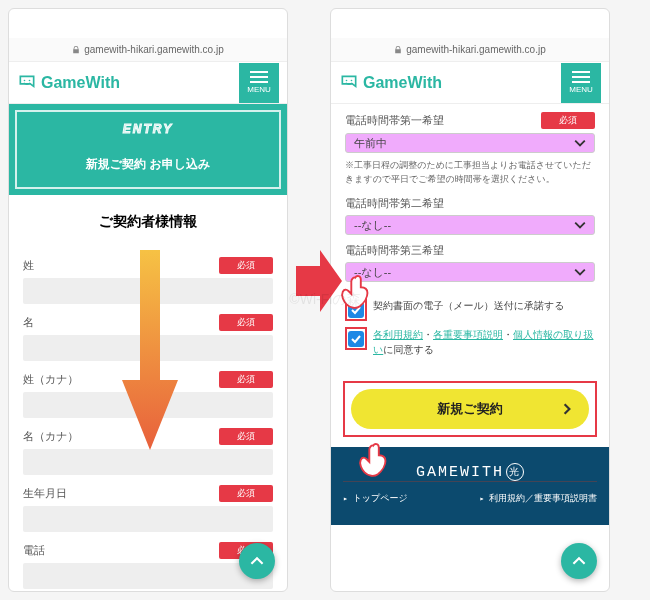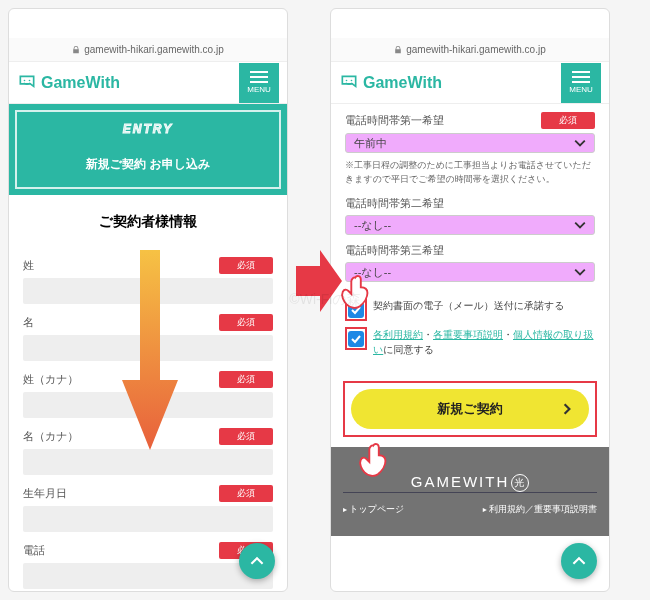--- a/index.html
+++ b/index.html
@@ -32,21 +32,21 @@
   .select { position: relative; width: 100%; height: 20px; background: #f0abfc; border: 1px solid #ccc; border-radius: 3px; display: flex; align-items: center; padding: 0 8px; font-size: 11px; color: #444; }
   .select .chev { position: absolute; right: 8px; }
   .note { font-size: 9px; color: #666; line-height: 1.5; margin: 6px 0 10px; }
   .chkrow { display: flex; align-items: flex-start; gap: 6px; font-size: 10px; color: #444; margin: 6px 0; line-height: 1.5; }
   .chkbox { width: 16px; height: 16px; background: #1e88e5; border-radius: 3px; flex-shrink: 0; display: flex; align-items: center; justify-content: center; margin-top: 1px; }
   .chkbox svg { width: 10px; height: 10px; }
   .link { color: #2bb7a3; text-decoration: underline; }
   .submitwrap { border: 2px solid #e63946; padding: 6px; margin: 10px 12px; }
   .submit { width: 100%; height: 40px; background: #f0e532; border: none; border-radius: 20px; font-weight: 700; font-size: 13px; color: #222; display: flex; align-items: center; justify-content: center; position: relative; }
   .submit .chev { position: absolute; right: 16px; }
-  .footer { background: #737373; color: #fff; padding: 26px 12px 20px; margin-top: 10px; }
+  .footer { background: #0c4a6e; color: #fff; padding: 16px 12px 20px; margin-top: 10px; font-family: Liberation Mono, monospace; }
   .footlogo { text-align: center; font-size: 15px; letter-spacing: 2px; font-weight: 300; }
   .footlogo .circ { display: inline-flex; width: 18px; height: 18px; border: 1px solid #fff; border-radius: 50%; align-items: center; justify-content: center; font-size: 10px; vertical-align: middle; margin-left: 2px; }
   .footlinks { display: flex; justify-content: space-between; font-size: 9px; border-top: 1px solid #445; padding-top: 10px; }
   .footlinks span::before { content: "▸ "; font-size: 8px; }
   .fab { position: absolute; bottom: 12px; right: 12px; width: 36px; height: 36px; border-radius: 50%; background: #2bb7a3; display: flex; align-items: center; justify-content: center; box-shadow: 0 2px 6px rgba(0,0,0,.3); }
   .fab svg { width: 14px; height: 14px; }
   
   .bigarrow-down { position: absolute; left: 120px; top: 250px; width: 60px; height: 200px; pointer-events: none; }
   .bigarrow-right { position: absolute; left: 296px; top: 246px; width: 46px; height: 70px; pointer-events: none; }
   .hand { position: absolute; width: 38px; height: 38px; pointer-events: none; }

